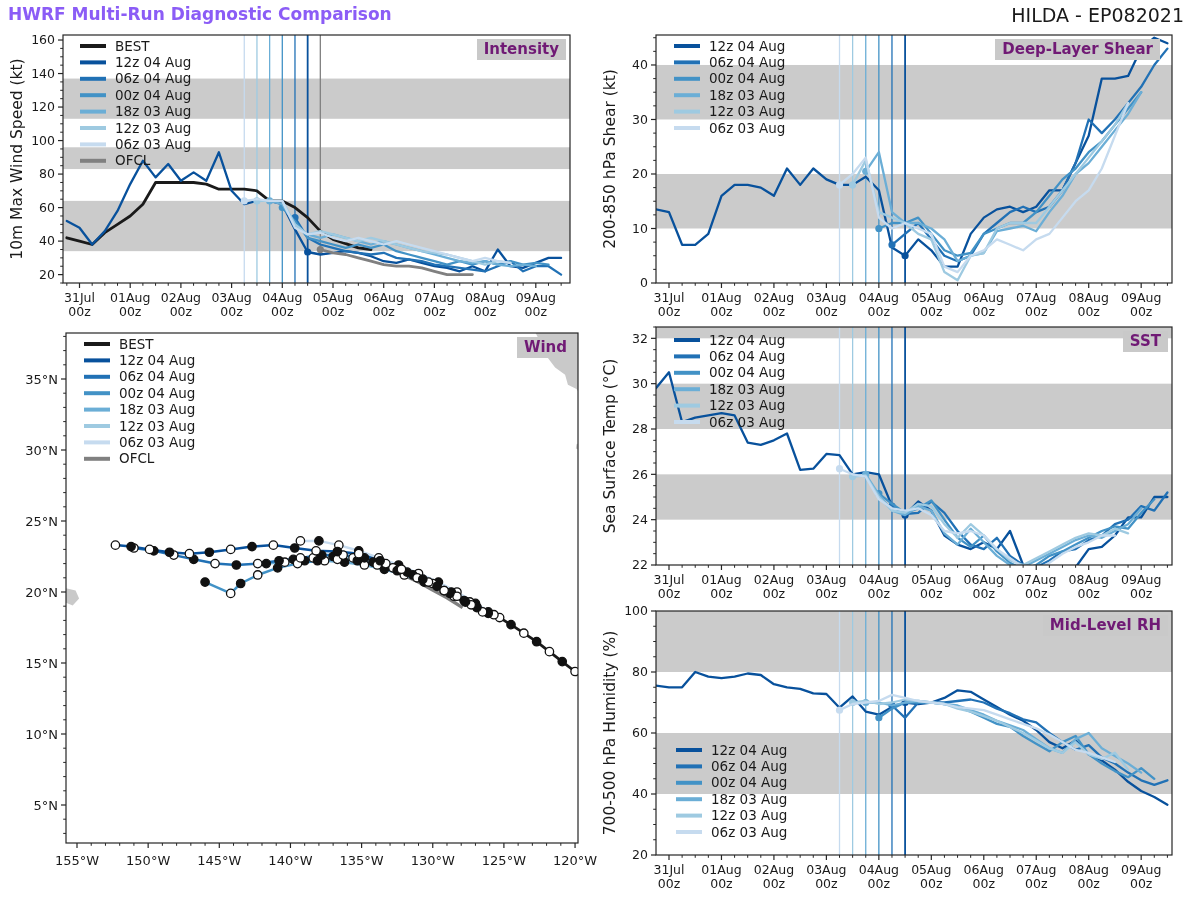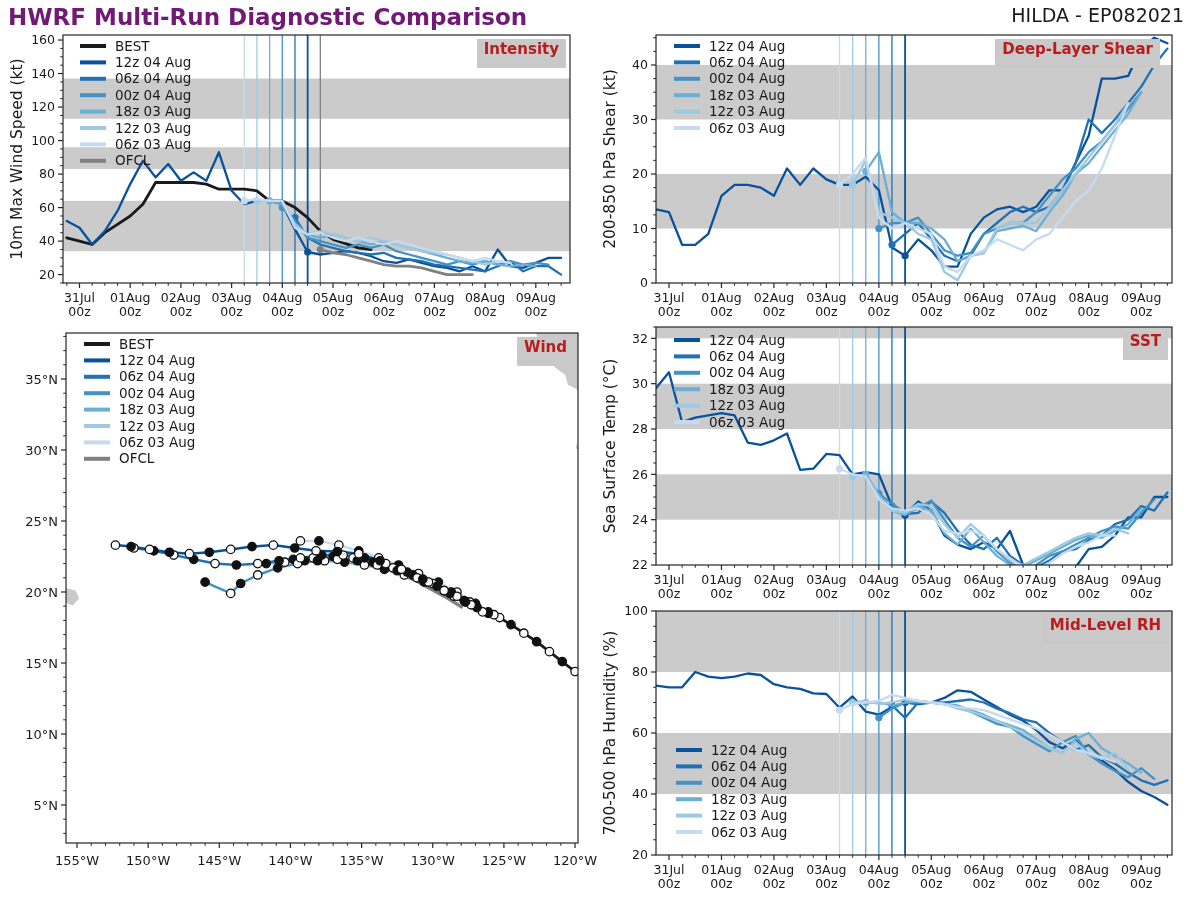--- a/index.html
+++ b/index.html
@@ -1,22 +1,22 @@
 <!DOCTYPE html>
 <html><head>
 <meta charset="utf-8">
 <style>
   html,body{margin:0;padding:0;background:#ffffff;}
   #stage{position:relative;width:1200px;height:900px;background:#fff;overflow:hidden;
          font-family:"DejaVu Sans","Liberation Sans",sans-serif;}
   #chart-svg{position:absolute;left:0;top:0;}
-  .main-title{position:absolute;top:4px;left:8px;font-size:23px;font-weight:bold;color:#701a75;}
+  .main-title{position:absolute;top:4px;left:8px;font-size:17px;font-weight:bold;color:#8b5cf6;}
   .storm-title{position:absolute;top:4px;right:16px;font-size:19px;font-weight:normal;color:#1a1a1a;}
-  .panel-tag{position:absolute;background:#c9c9c9;color:#b91c1c;font-size:15px;font-weight:bold;
-             padding:1px 7px 10px 7px;line-height:18px;}
+  .panel-tag{position:absolute;background:#c9c9c9;color:#701a75;font-size:15px;font-weight:bold;
+             padding:1px 7px 2px 7px;line-height:18px;}
   #tag-intensity{top:39px;right:634px;}
   #tag-track{top:337px;right:626px;}
   #tag-shear{top:39px;right:40px;}
   #tag-sst{top:331px;right:32px;}
   #tag-rh{top:615px;right:32px;text-align:right;}
   .logo{position:absolute;left:2px;top:845px;width:150px;height:52px;}
   .logo-globe{position:absolute;left:0px;top:8px;width:34px;height:34px;border-radius:50%;
       background:radial-gradient(circle at 35% 35%,#6fb7e0 0%,#2b66b0 45%,#123268 100%);}
   .logo-text{position:absolute;left:6px;top:2px;font-size:40px;font-weight:bold;color:#1c3e91;
       letter-spacing:-3px;font-family:"DejaVu Sans","Liberation Sans",sans-serif;}

